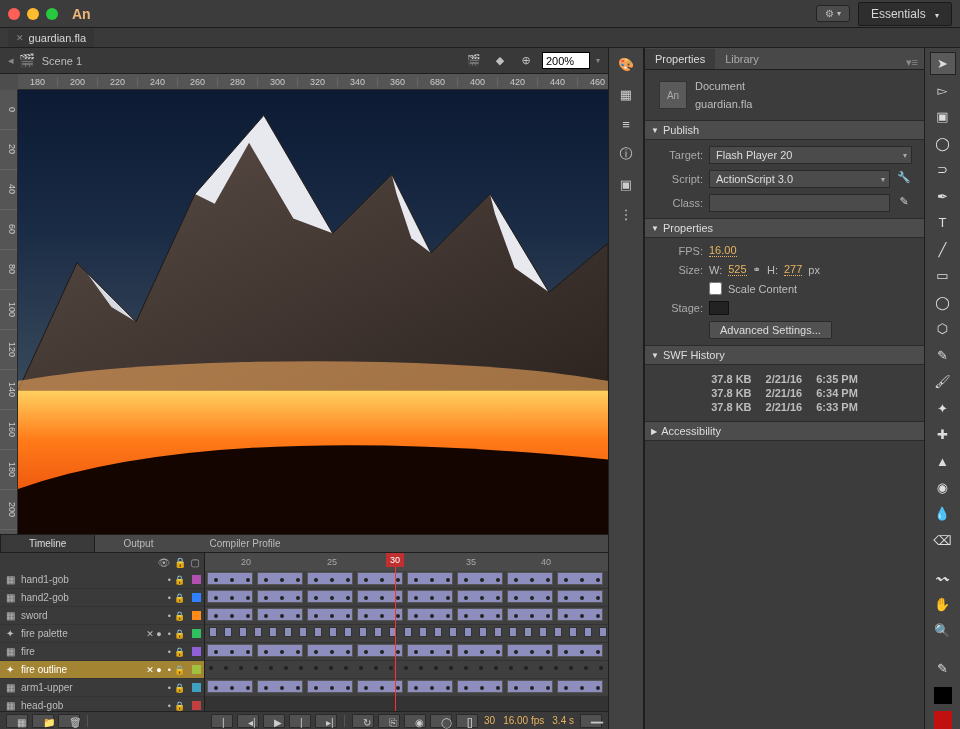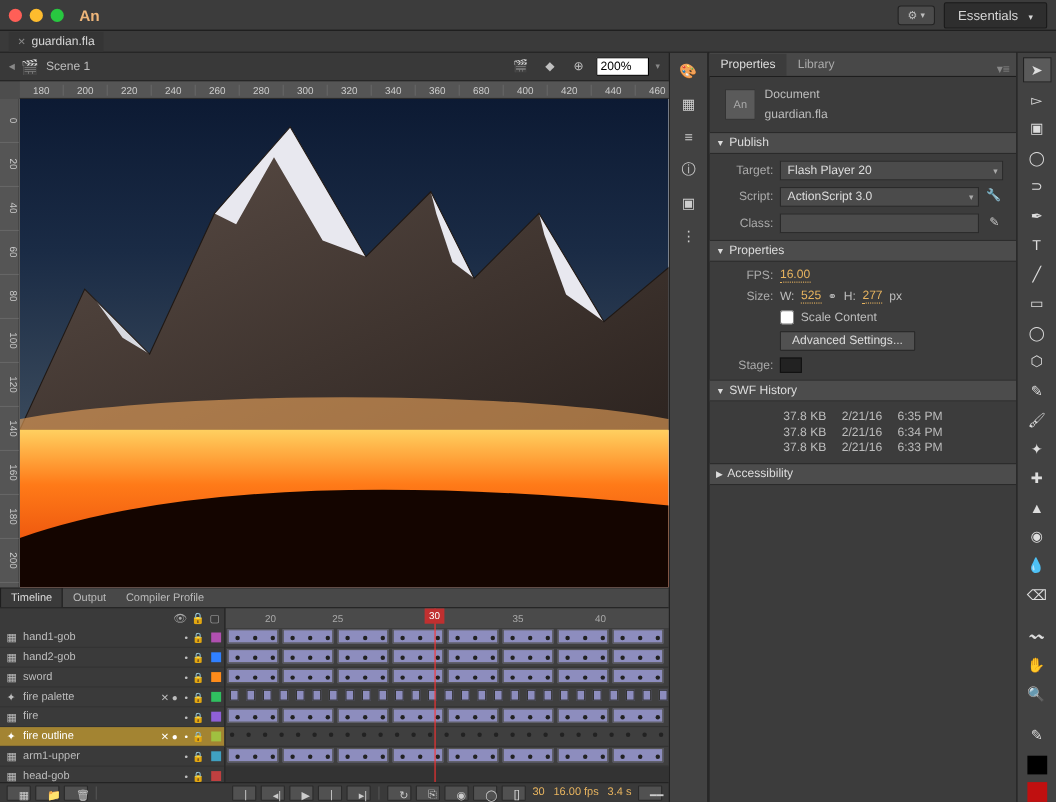--- a/index.html
+++ b/index.html
@@ -40,21 +40,21 @@
 .ruler-h { position: absolute; left: 18px; right: 0; top: 0; height: 16px; background: #555; border-bottom: 1px solid #2a2a2a; display: flex; align-items: center; overflow:hidden; font-size:9px; color:#ccc;}
 .ruler-h span { width: 40px; text-align: center; border-right:1px solid #666; flex-shrink:0;}
 .ruler-v { position: absolute; left: 0; top: 16px; bottom: 0; width: 18px; background: #555; border-right: 1px solid #2a2a2a; writing-mode: vertical-rl; font-size:9px; color:#ccc; display:flex; flex-direction:row;}
 .ruler-v span { height: 40px; text-align:center; border-bottom:1px solid #666; flex-shrink:0;}
 .canvas { position: absolute; left: 18px; top: 16px; right: 0; bottom: 0; background: #fff; overflow:hidden; }
 .canvas svg { width: 100%; height: 100%; display:block;}
 
 
 .timeline-panel { height: 195px; background: #3a3a3a; display: flex; flex-direction: column; border-top: 1px solid #1e1e1e; }
 .tl-tabs { height: 18px; display: flex; align-items: flex-end; border-bottom: 1px solid #1e1e1e; background:#484848; }
-.tl-tab { padding: 3px 9px; font-size: 10px; color:#bbb; }
+.tl-tab { padding: 3px 28px; font-size: 10px; color:#bbb; }
 .tl-tab.active { background:#3a3a3a; color:#ddd; border-top:1px solid #1e1e1e; border-left:1px solid #1e1e1e; border-right:1px solid #1e1e1e;}
 .tl-body { flex: 1; display: flex; min-height: 0; }
 .layer-col { width: 205px; display: flex; flex-direction: column; border-right: 1px solid #1e1e1e; }
 .layer-head { height: 18px; display: flex; justify-content: flex-end; align-items:center; padding-right: 4px; gap:4px; font-size:10px; color:#aaa;}
 .layers { flex: 1; overflow: hidden; }
 .layer-row { height: 18px; display: flex; align-items: center; padding-left: 6px; border-bottom: 1px solid #333; font-size:10px; gap:3px;}
 .layer-row.active { background: #a38432; color: #fff; }
 .layer-icon { width: 12px; font-size:10px;}
 .layer-name { flex: 1; font-size:10px; white-space:nowrap; overflow:hidden;}
 .layer-dots { display: flex; gap: 4px; align-items: center; }
@@ -92,21 +92,21 @@
 .section-head .tri { font-size:8px; }
 .section-body { padding: 6px 12px; display:flex; flex-direction:column; gap:6px;}
 .row { display:flex; align-items:center; gap:6px;}
 .row label { width:46px; text-align:right; color:#aaa; font-size:11px;}
 .btn { background:#515151; border:1px solid #2a2a2a; color:#ddd; font-size:11px; padding:2px 10px; border-radius:1px;}
 .btn.small { padding:1px 8px;}
 .dropdown { flex:1; height:18px; background:#4b4b4b; border:1px solid #2a2a2a; color:#ddd; font-size:11px; padding-left:6px; display:flex; align-items:center; justify-content:space-between; padding-right:4px;}
 .dropdown .arr { font-size:8px; color:#aaa;}
 .text-input { flex:1; height:18px; background:#4b4b4b; border:1px solid #2a2a2a; color:#ddd; font-size:11px; padding-left:6px;}
 .orange-val { color:#e8b45f; border-bottom:1px dotted #e8b45f;}
-.swf-row { display:flex; gap:14px; justify-content:center; margin:2px 0; font-size:11px;}
+.swf-row { display:flex; gap:14px; justify-content:center; margin:2px 0; font-size:11px;font-weight:bold;}
 .swf-btns { display:flex; gap:18px; justify-content:center; margin-bottom:4px;}
 .stage-swatch { width:20px; height:14px; background:#222; border:1px solid #111;}
 .linkicon { font-size:10px;}
 .pencil-btn, .wrench-btn { width:16px; height:16px; color:#ccc; font-size:11px; text-align:center;}
 
 
 .tool-panel { width: 36px; background: #424242; display: flex; flex-direction: column; align-items: center; padding-top: 4px; gap: 3px; border-left:1px solid #1e1e1e;}
 .tool { width: 26px; height: 24px; display: flex; align-items: center; justify-content: center; color: #ddd; font-size: 13px; border:1px solid transparent;}
 .tool.active { background:#5a5a5a; border:1px solid #222;}
 .tool-space { height:8px;}
@@ -324,21 +324,21 @@
                     <span>•</span>
                     <span>🔒</span>
                   </span>
     <span class="colorswatch" style="background:#c04040"></span>
                 </div>
               </div>
           </div>
           <div class="track-area">
             <div class="frame-ruler" id="frameRuler">
                 <span style="left: 40px;">20</span>
-                <span style="left: 101px;">25</span>
+                <span style="left: 126px;">25</span>
                 <span style="left: 190px;">30</span>
                 <span style="left: 265px;">35</span>
                 <span style="left: 340px;">40</span>
               </div>
             <div class="playhead" id="playhead" style="left: 190px;">
               <div class="playhead-head">30</div>
             </div>
             <div class="tracks" id="tracksArea">
                 <div class="track">
                   <div class="clip" style="left: 2px; width: 46px;">
@@ -706,26 +706,26 @@
             <span>H:</span>
             <span class="orange-val">277</span>
             <span>px</span>
           </div>
           <div class="row">
             <label></label>
             <input type="checkbox" style="">
             <span>Scale Content</span>
           </div>
           <div class="row">
+            <label>Stage:</label>
+            <div class="stage-swatch"></div>
+          </div>
+          <div class="row">
               <label></label>
             <button class="btn">Advanced Settings...</button>
-          </div>
-          <div class="row">
-            <label>Stage:</label>
-            <div class="stage-swatch"></div>
           </div>
         </div>
 
         <div class="section-head">
           <span class="tri">▼</span>
           <span>SWF History</span>
         </div>
         <div class="section-body">
           <div id="swfRows">
               <div class="swf-row">

